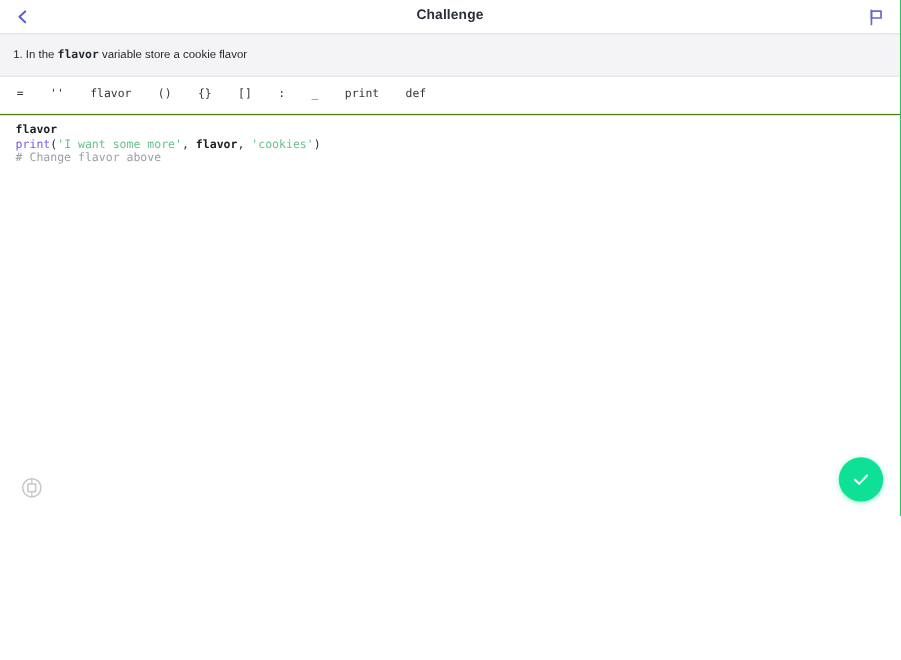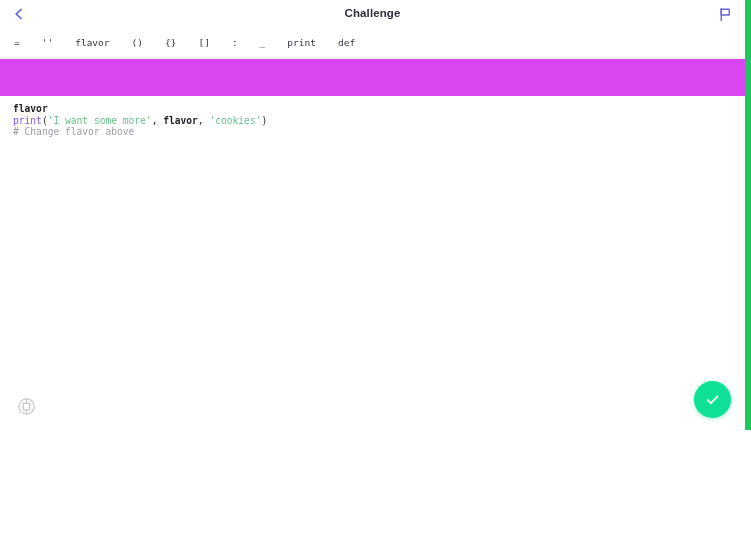--- a/index.html
+++ b/index.html
@@ -13,23 +13,23 @@
     overflow: hidden;
     font-family: "Liberation Sans", sans-serif;
     color: #1f2430;
     position: relative;
   }
 
   .app {
     width: 751px;
     height: 430px;
     position: relative;
-    background: #d946ef;
-    box-sizing: border-box;
-    border-right: 6px solid #22c55e;
+    background: #4d7c0f;
+    box-sizing: border-box;
+    border-right: 1px solid #22c55e;
     overflow: hidden;
   }
 
   
   .header {
     position: relative;
     height: 28px;
     background: #ffffff;
     display: flex;
     align-items: center;
@@ -182,20 +182,25 @@
     <div class="flag-btn">
       <span>
         <svg width="14" height="15" viewBox="0 0 14 15" aria-hidden="true">
           <path d="M3.2 1.6 V13.4" fill="none" stroke="#6a66cf" stroke-width="1.4" stroke-linecap="round"></path>
           <path d="M3.2 2.2 H11.2 V8.0 H3.2 Z" fill="none" stroke="#6a66cf" stroke-width="1.4" stroke-linejoin="round"></path>
         </svg>
       </span>
     </div>
   </div>
 
+  <div class="instruction-bar">
+    <div class="instruction-text">
+      <span>1. In the </span><span class="mono-bold">flavor</span><span> variable store a cookie flavor</span>
+    </div>
+  </div>
 
   <div class="token-bar" id="token-bar">
       <span class="token">=</span>
       <span class="token">''</span>
       <span class="token">flavor</span>
       <span class="token">()</span>
       <span class="token">{}</span>
       <span class="token">[]</span>
       <span class="token">:</span>
       <span class="token">_</span>

